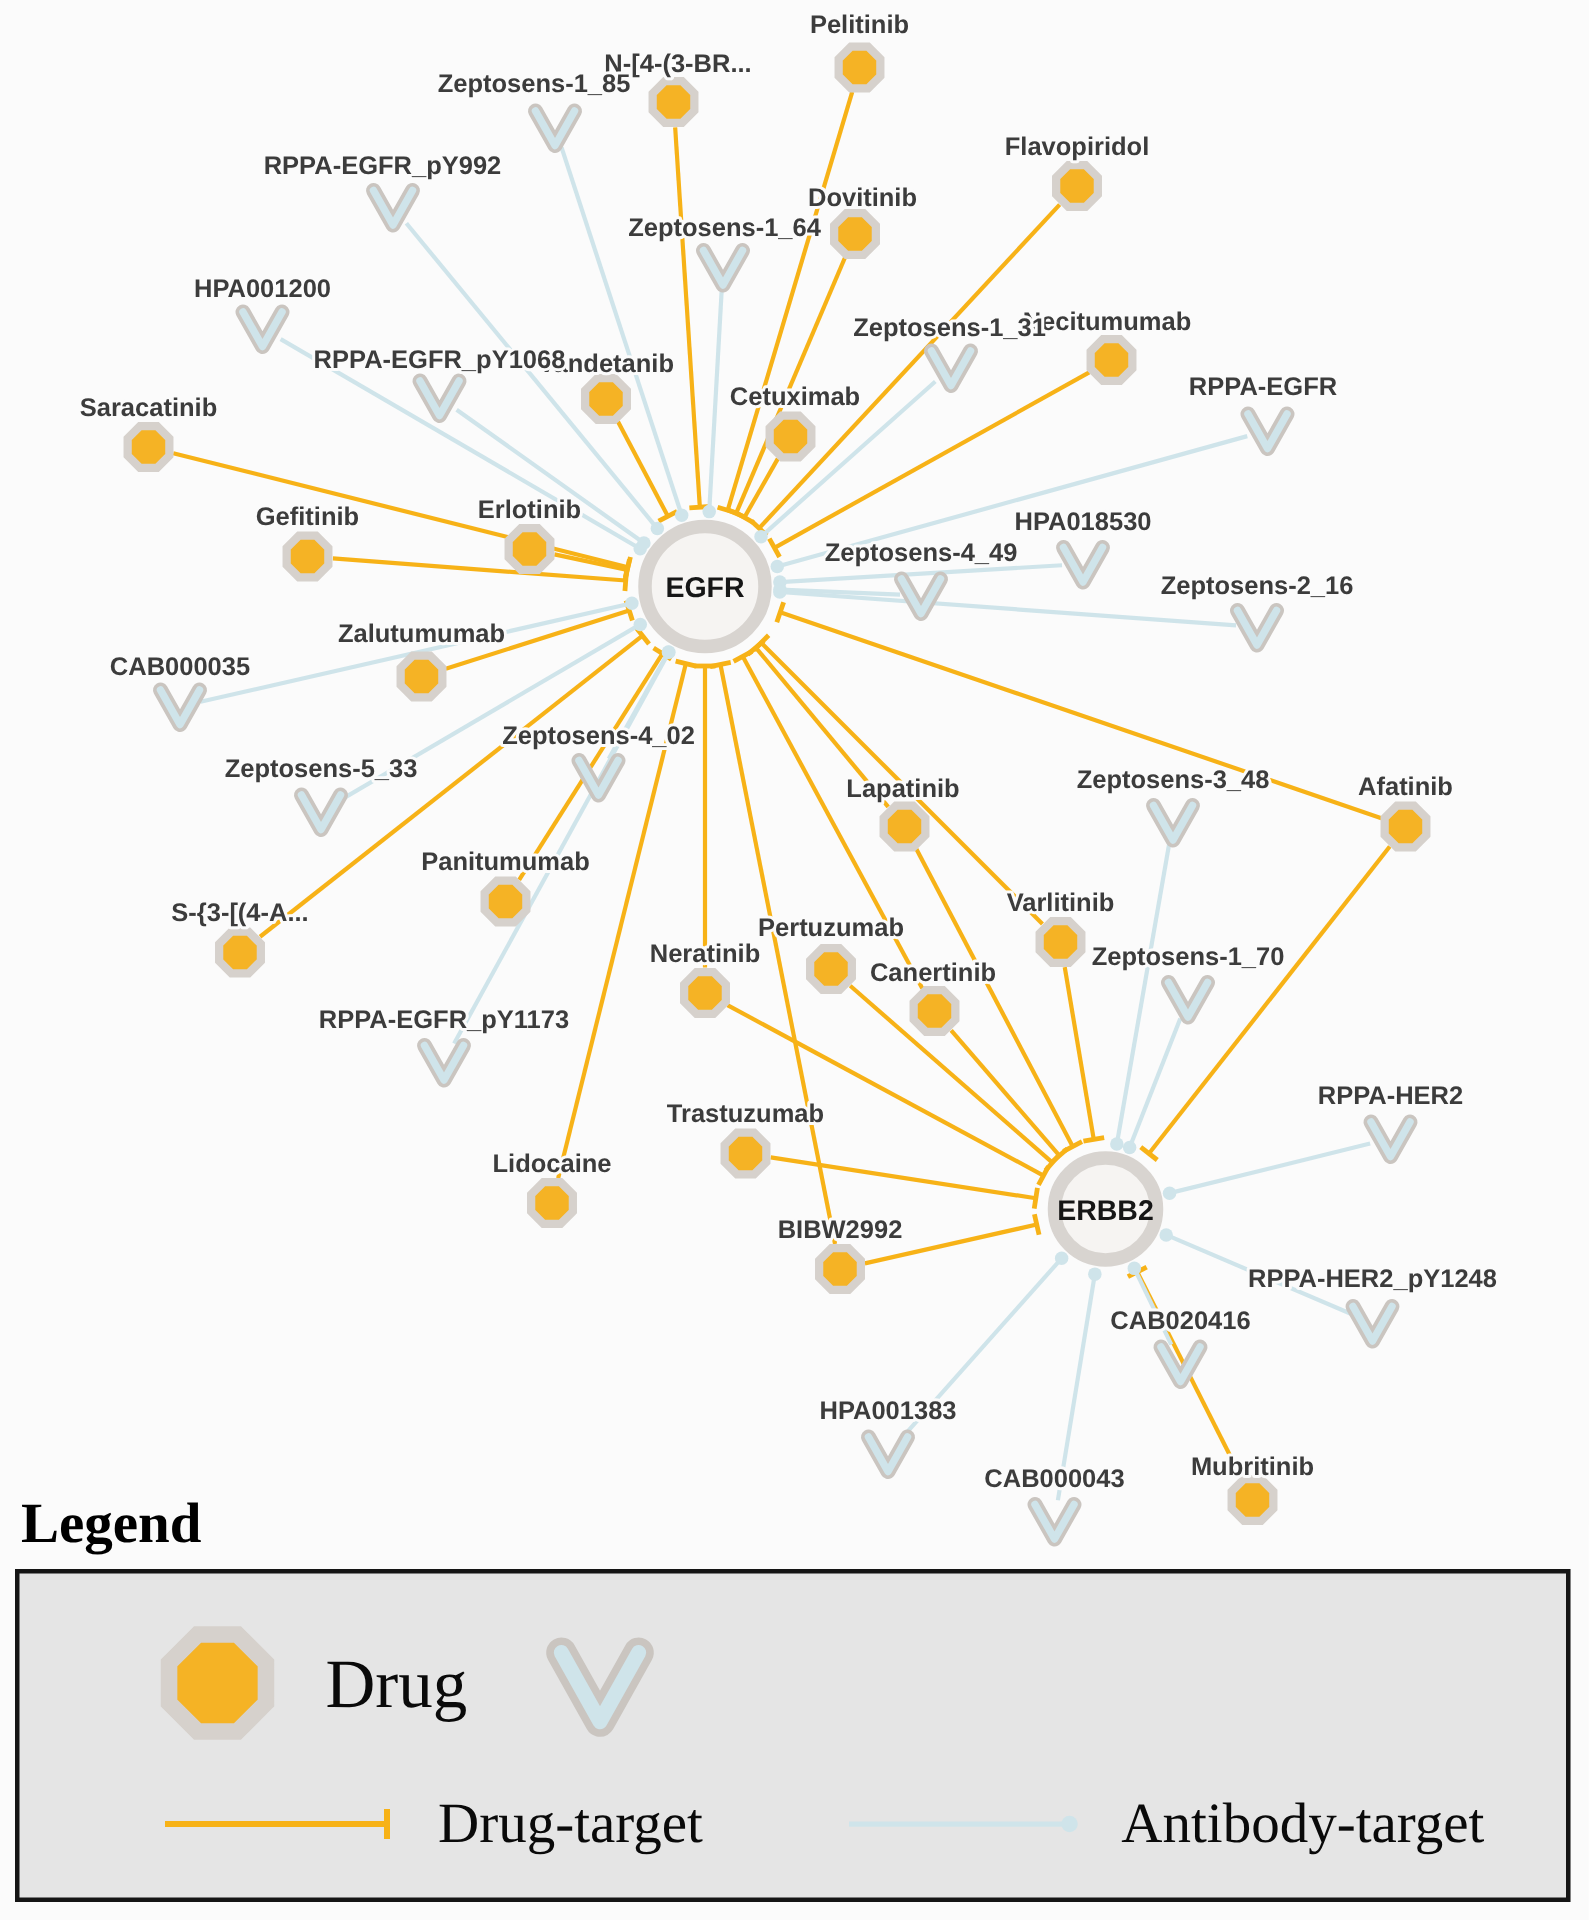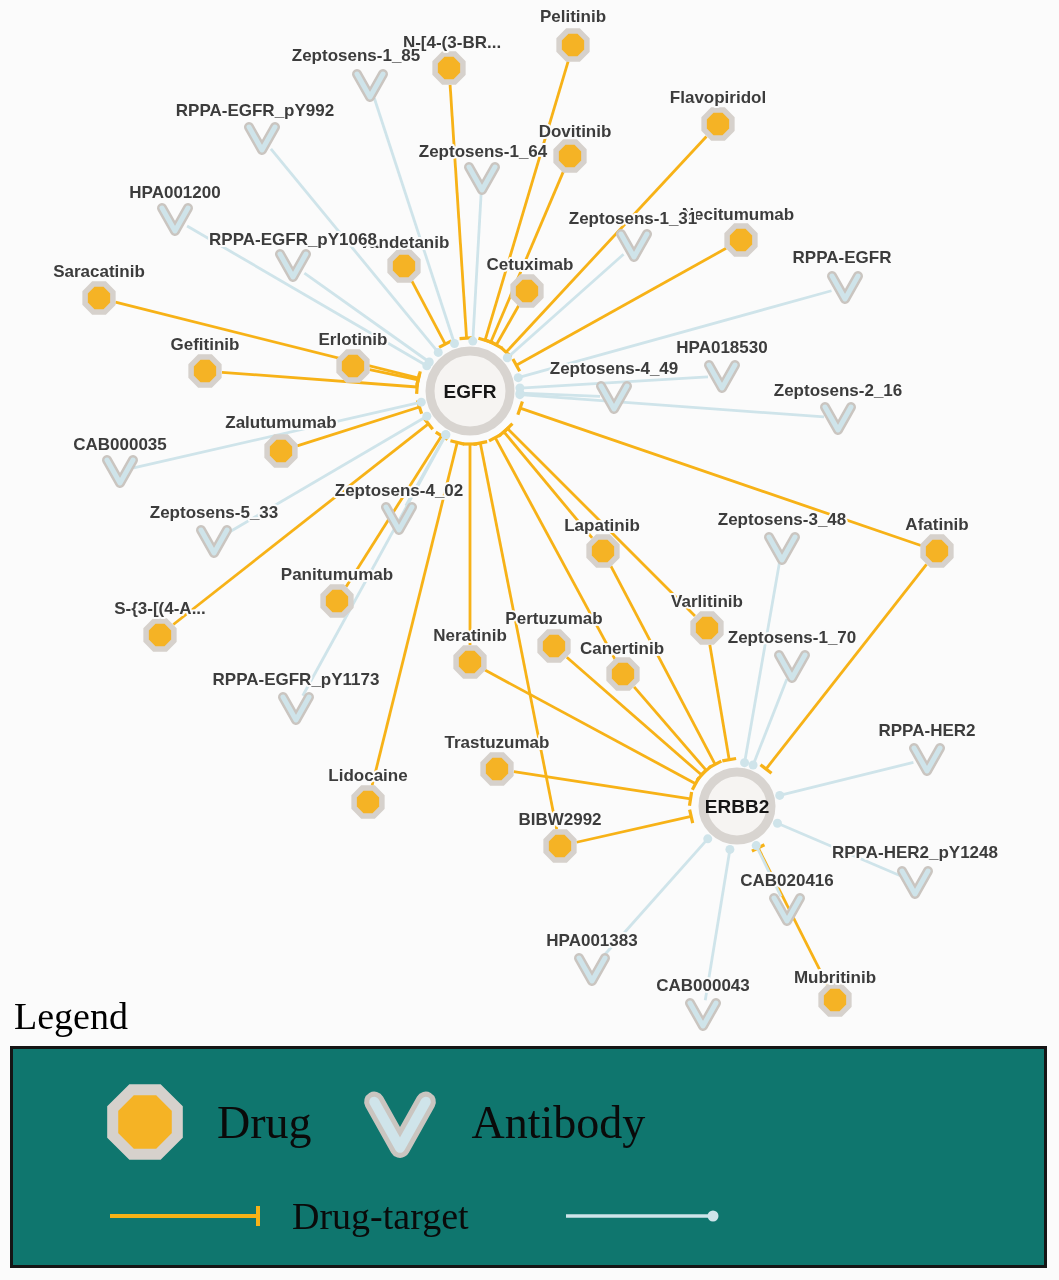--- a/index.html
+++ b/index.html
@@ -3,23 +3,23 @@
 <meta charset="utf-8">
 <style>
   *{margin:0;padding:0;box-sizing:border-box}
   body{background:#ffffff;font-family:"Liberation Sans",sans-serif}
   .stage{position:relative;width:1059px;height:1280px;background:#fbfbfb;overflow:hidden}
   #network-svg{position:absolute;left:0;top:0}
   .node-label{font-family:"Liberation Sans",sans-serif;font-size:17px;font-weight:bold;fill:#3c3c3c;
     text-anchor:middle;paint-order:stroke fill;stroke:#fbfbfb;stroke-width:4px;stroke-linejoin:round}
   .gene-label{font-family:"Liberation Sans",sans-serif;font-size:19px;font-weight:bold;fill:#161616;text-anchor:middle}
   .legend-title{position:absolute;left:14px;top:994px;font-family:"Liberation Serif",serif;
-    font-weight:normal;font-size:38px;color:#000}
+    font-weight:bold;font-size:38px;color:#000}
   .legend-box{position:absolute;left:10px;top:1046px;width:1037px;height:222px;
-    border:3px solid #151515;background:#0f766e}
+    border:3px solid #151515;background:#e5e5e5}
   .legend-row{display:flex;align-items:center}
   .legend-row.top{height:132px;padding-top:14px}
   .legend-row.bottom{height:70px}
   .legend-item{display:flex;align-items:center}
   .li-drug{margin-left:86px}
   .li-gene{margin-left:78px}
   .li-antibody{margin-left:42px}
   .li-drug-edge{margin-left:95px}
   .li-antibody-edge{margin-left:95px}
   .licon{display:block;margin-right:26px}
@@ -259,36 +259,36 @@
         </svg>
         <span class="ltxt big">Drug</span>
       </div>
 
 
       <div class="legend-item li-antibody">
         <svg class="licon" width="92" height="92" viewBox="-50 -50 100 100">
           <path d="M -28 -22 L 0 28 L 28 -22" fill="none" stroke="#cac5c0" stroke-width="22" stroke-linecap="round" stroke-linejoin="round"></path>
           <path d="M -28 -22 L 0 28 L 28 -22" fill="none" stroke="#cfe4ea" stroke-width="11" stroke-linecap="round" stroke-linejoin="round"></path>
         </svg>
-        <span class="ltxt big">Antibody</span>
       </div>
 
     </div>
     <div class="legend-row bottom">
 
       <div class="legend-item li-drug-edge">
         <svg class="licon" width="158" height="26" viewBox="0 0 158 26">
           <line x1="2" y1="13" x2="150" y2="13" stroke="#f7b217" stroke-width="4"></line>
           <line x1="150" y1="3" x2="150" y2="23" stroke="#f7b217" stroke-width="4"></line>
         </svg>
         <span class="ltxt med">Drug-target</span>
       </div>
 
       <div class="legend-item li-antibody-edge">
         <svg class="licon" width="158" height="26" viewBox="0 0 158 26">
           <line x1="2" y1="13" x2="144" y2="13" stroke="#cfe4ea" stroke-width="3.5"></line>
           <circle cx="149" cy="13" r="5.5" fill="#cfe4ea"></circle>
         </svg>
+        <span class="ltxt med">Antibody-target</span>
       </div>
 
     </div>
   </div>
 </div>
 
 </body></html>

